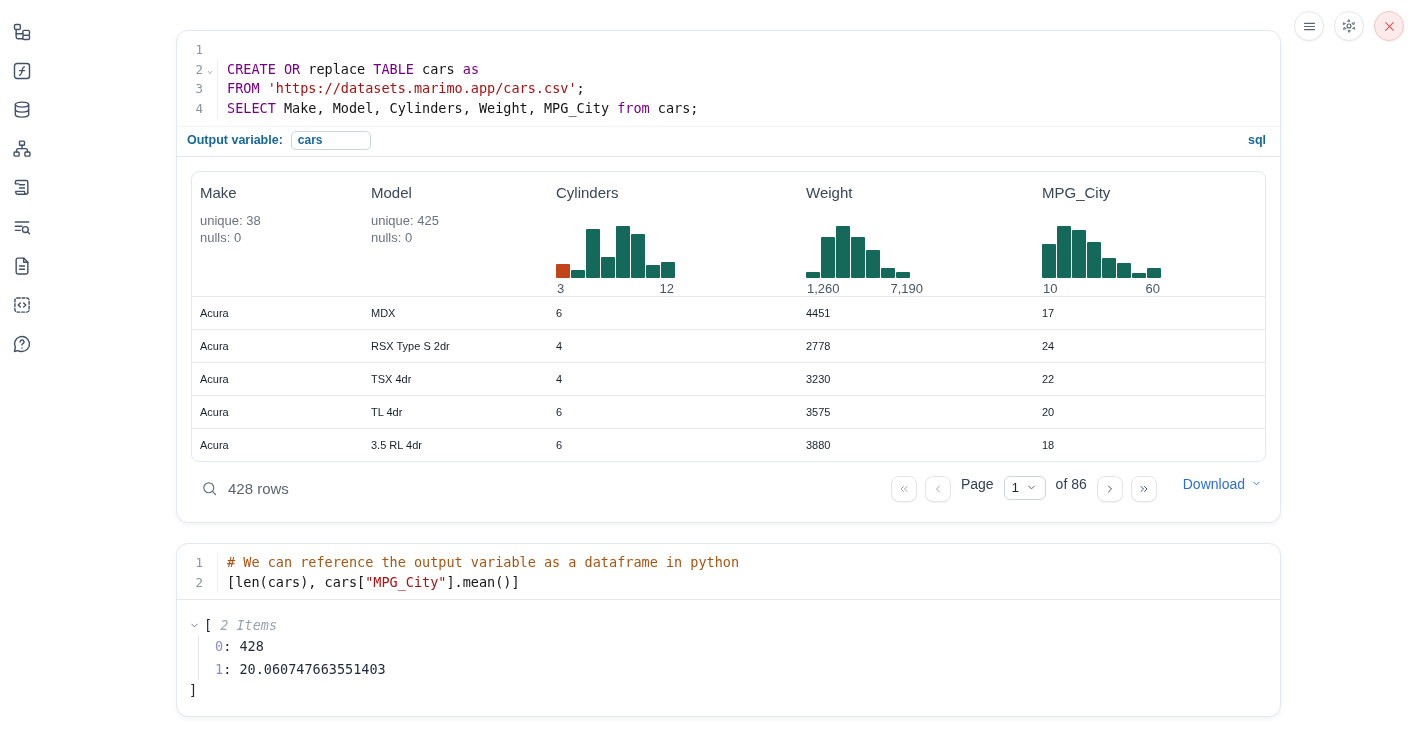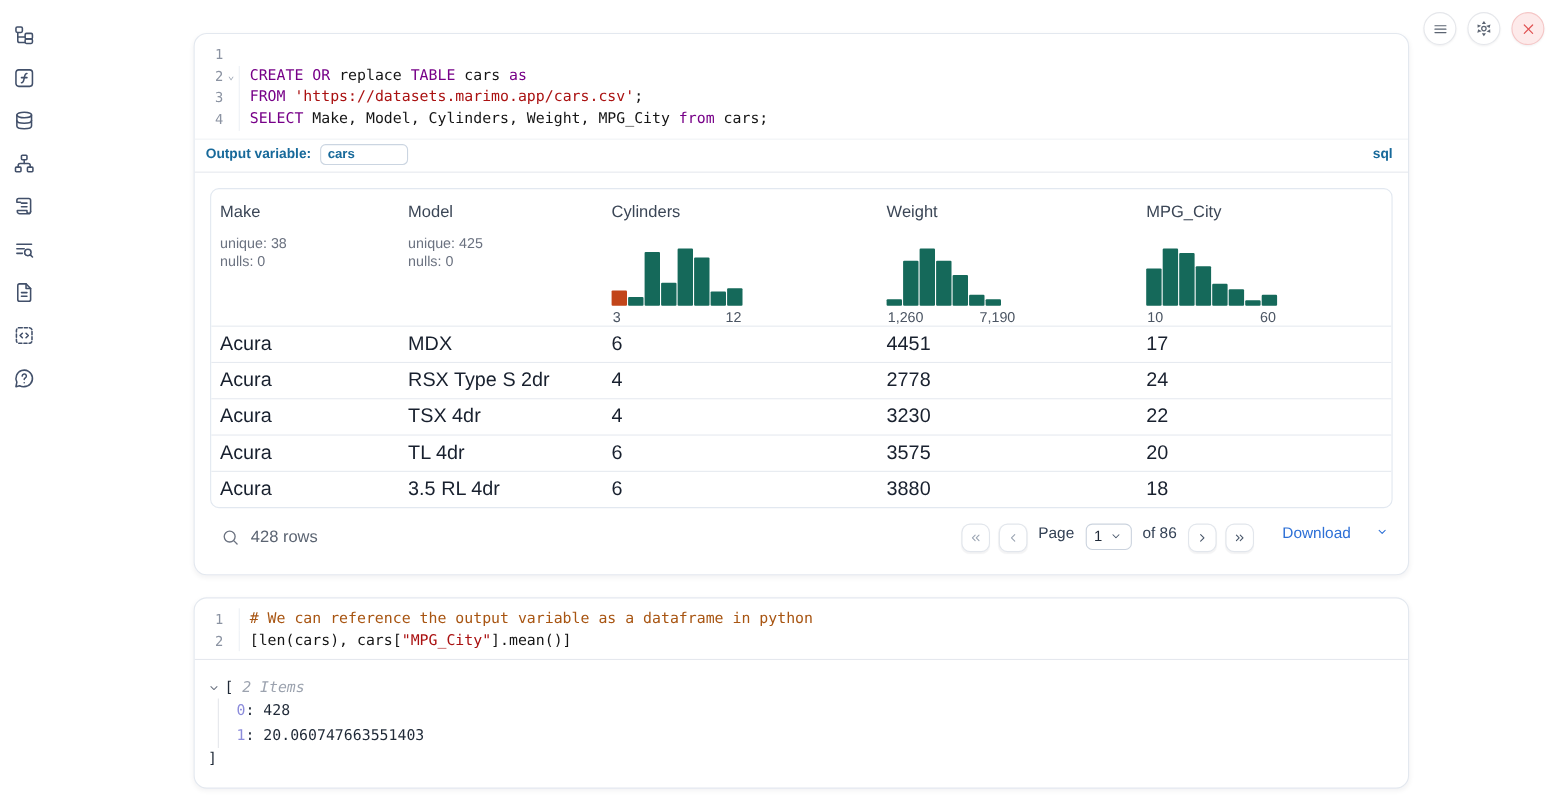--- a/index.html
+++ b/index.html
@@ -48,34 +48,34 @@
   .t-grid { display:grid; grid-template-columns:171px 185px 250px 236px 1fr; }
   .t-head { padding:12px 0 0 0; }
   .t-hcell { padding:0 8px; height:112px; display:flex; flex-direction:column; }
   .col-name { font-size:15px; color:#3b4656; }
   .col-stats { margin-top:11px; font-size:13px; color:#6b7280; line-height:1.32; }
   .hist { margin-top:auto; }
   .hist-bars { display:flex; align-items:flex-end; gap:1px; height:52px; }
   .bar { width:14px; border-radius:1px; }
   .hist-labels { display:flex; justify-content:space-between; font-size:13px; color:#4b5563; padding:3px 1px 0 1px; }
   .trow { display:grid; grid-template-columns:171px 185px 250px 236px 1fr; height:33px; align-items:center; border-top:1px solid #e6eaf0; }
-  .tcell { padding:0 8px; font-size:18px; color:#18202e; }
+  .tcell { padding:0 8px; font-size:11px; color:#18202e; }
 
   
   .table-footer { display:flex; align-items:center; padding:14px 4px 6px 10px; }
   .rowcount { display:flex; align-items:center; gap:10px; color:#5b6472; font-size:15px; }
   .rowcount svg { stroke:#6b7280; fill:none; stroke-width:1.7; stroke-linecap:round; }
   .pager { margin-left:auto; display:flex; align-items:flex-start; gap:8px; }
   .pg-btn { width:26px; height:26px; border-radius:8px; border:1px solid #e2e6ec; background:#fff; box-shadow:0 1px 1px rgba(15,23,42,.05); display:flex; align-items:center; justify-content:center; cursor:pointer; }
   .pg-btn svg { stroke:#475569; fill:none; stroke-width:2; stroke-linecap:round; stroke-linejoin:round; }
   .pg-btn.dim svg { stroke:#9aa4b2; }
   .pg-label { font-size:14px; color:#334155; margin:0 2px; }
   .pg-select { height:24px; min-width:42px; border:1px solid #cbd3de; border-radius:6px; background:#fff; display:flex; align-items:center; gap:7px; padding:0 7px; font-size:13.5px; color:#1f2937; cursor:pointer; }
   .pg-select svg { stroke:#475569; fill:none; stroke-width:2; stroke-linecap:round; stroke-linejoin:round; }
-  .download { margin-left:18px; display:flex; align-items:center; gap:23px; color:var(--link); font-size:14px; cursor:pointer; }
+  .download { margin-left:18px; display:flex; align-items:center; gap:6px; color:var(--link); font-size:14px; cursor:pointer; }
   .download svg { stroke:var(--link); fill:none; stroke-width:2; stroke-linecap:round; stroke-linejoin:round; }
 
   
   .tree { padding:15px 16px 16px 12px; font-family:"DejaVu Sans Mono", monospace; font-size:13.5px; color:#1f2937; }
   .tree-head { display:flex; align-items:center; gap:4px; line-height:20px; }
   .tree-head svg { stroke:#6b7280; fill:none; stroke-width:2; stroke-linecap:round; stroke-linejoin:round; }
   .tree-items-label { color:#9ca3af; font-style:italic; margin-left:4px; }
   .tree-entries { margin-left:9px; border-left:1px solid #e5e7eb; padding-left:16px; }
   .tree-entry { line-height:22.5px; }
   .tree-idx { color:var(--idx); }

